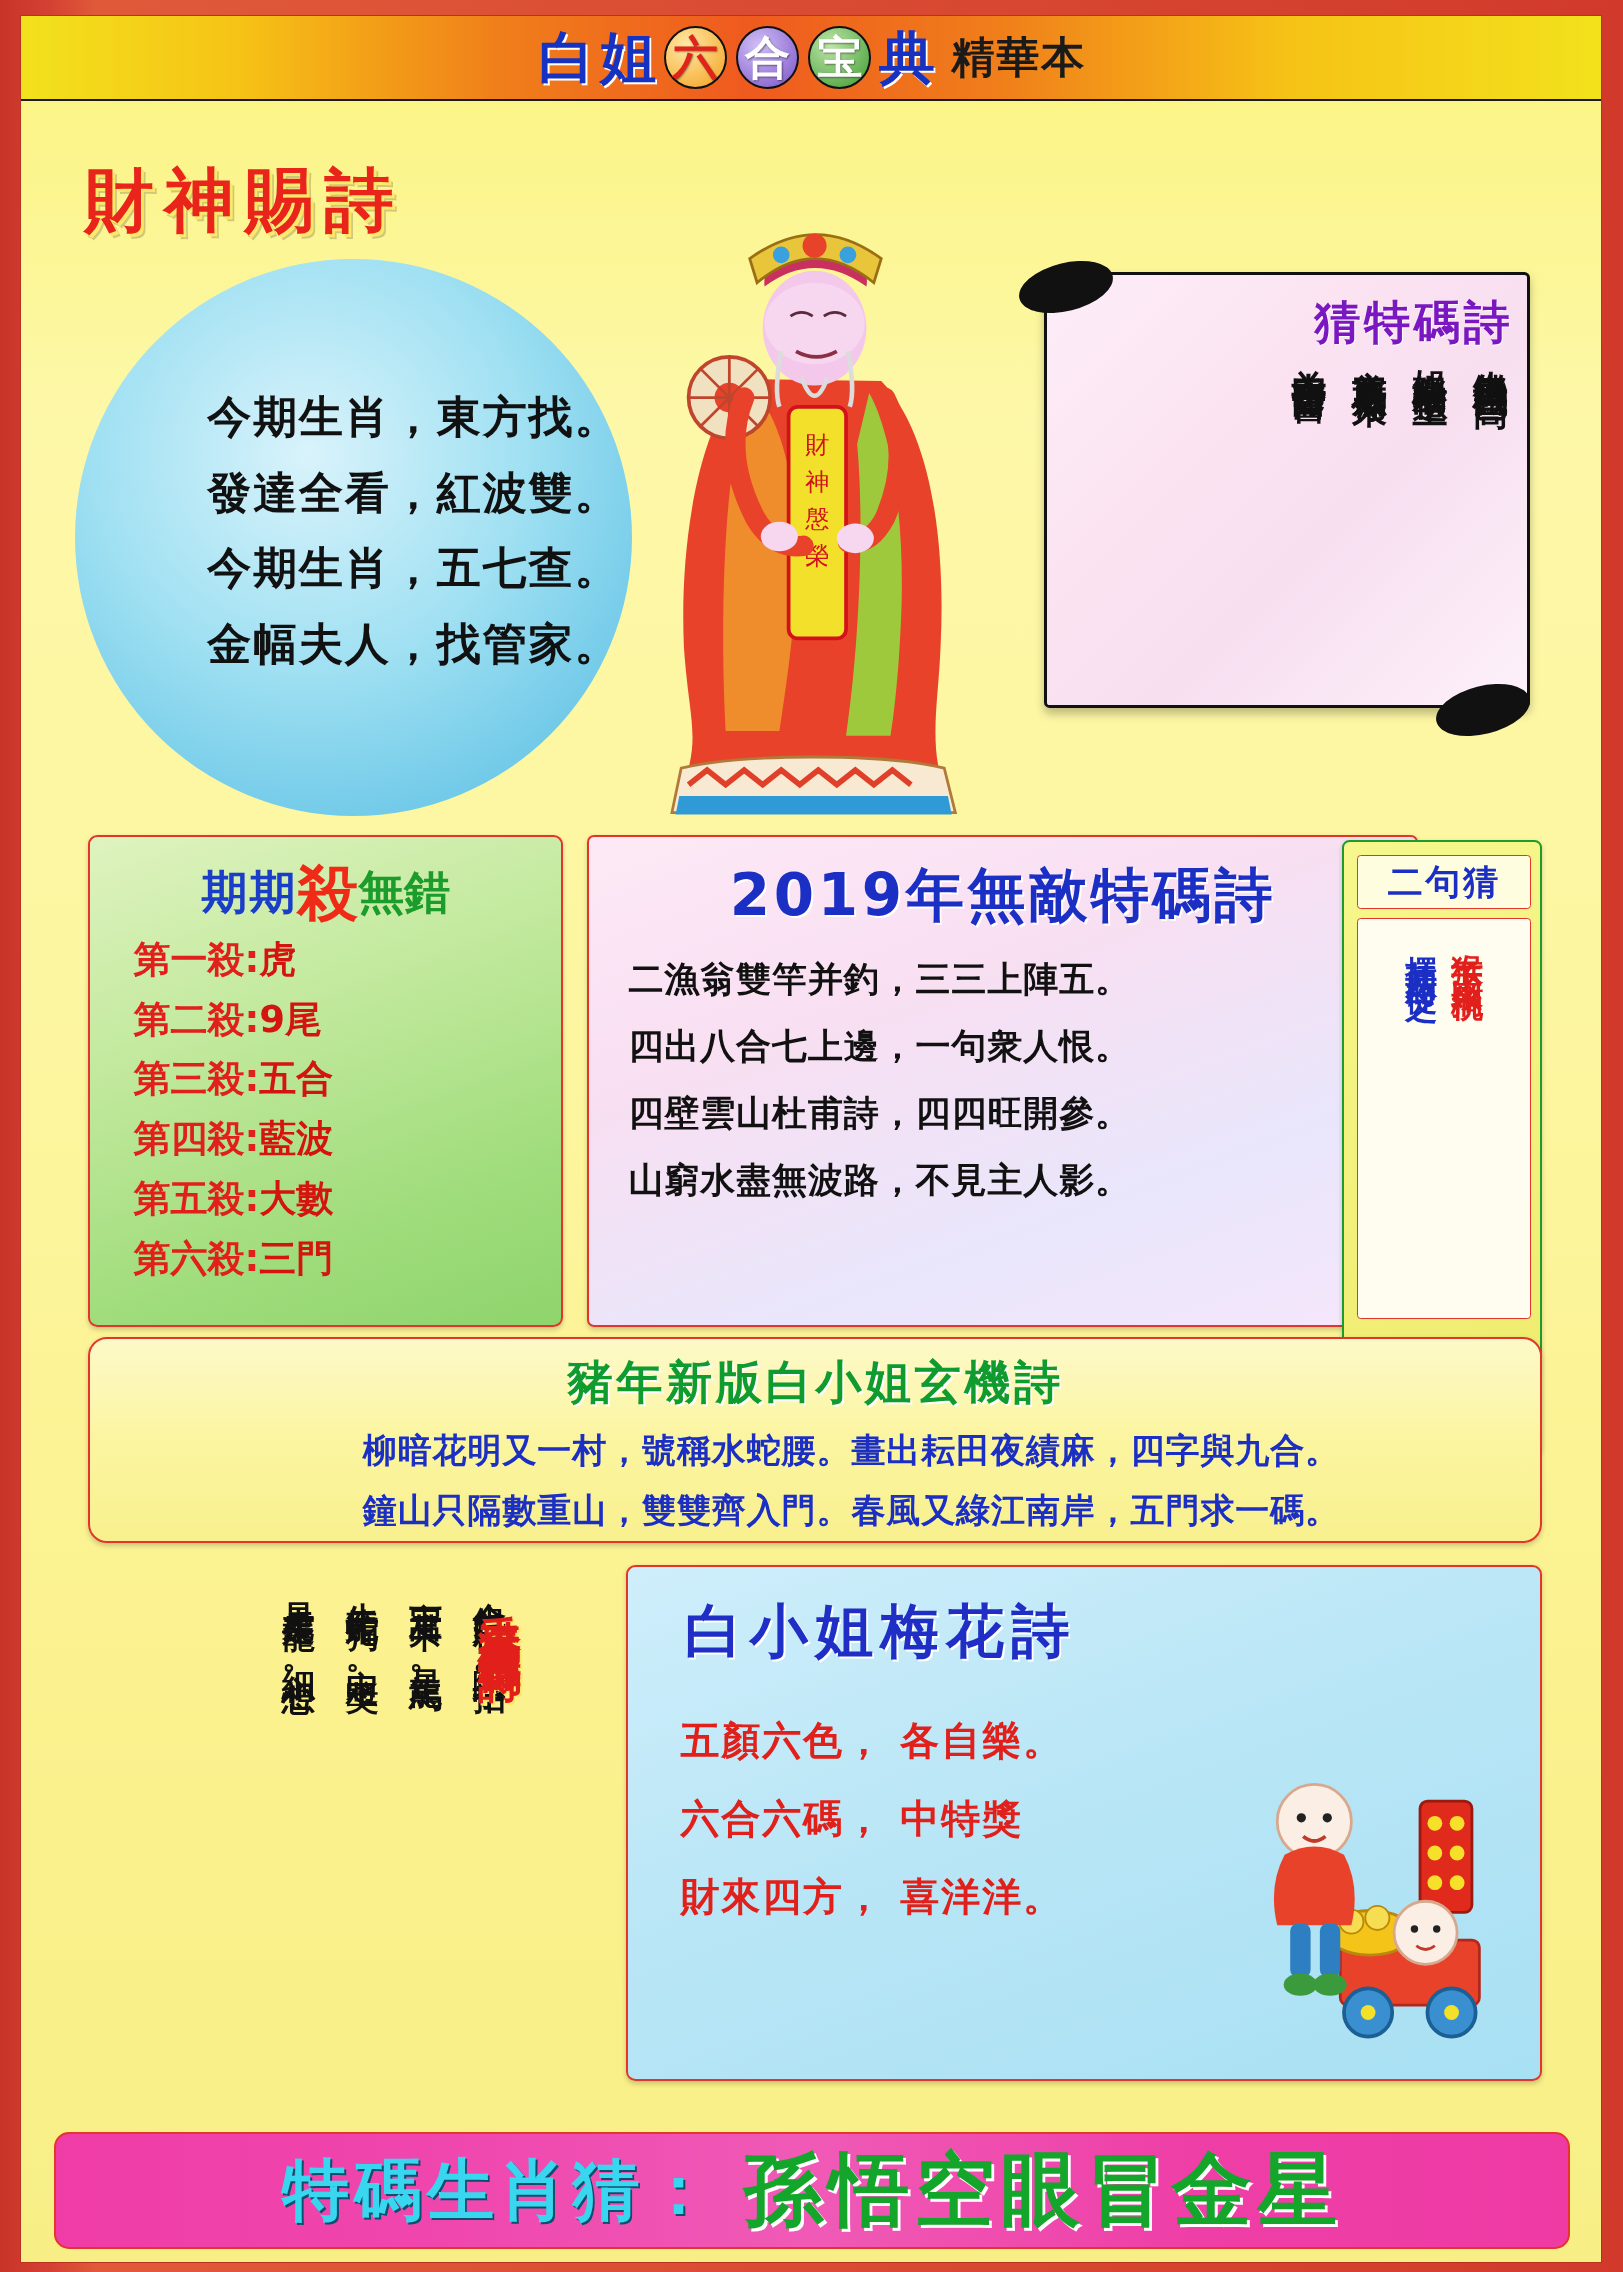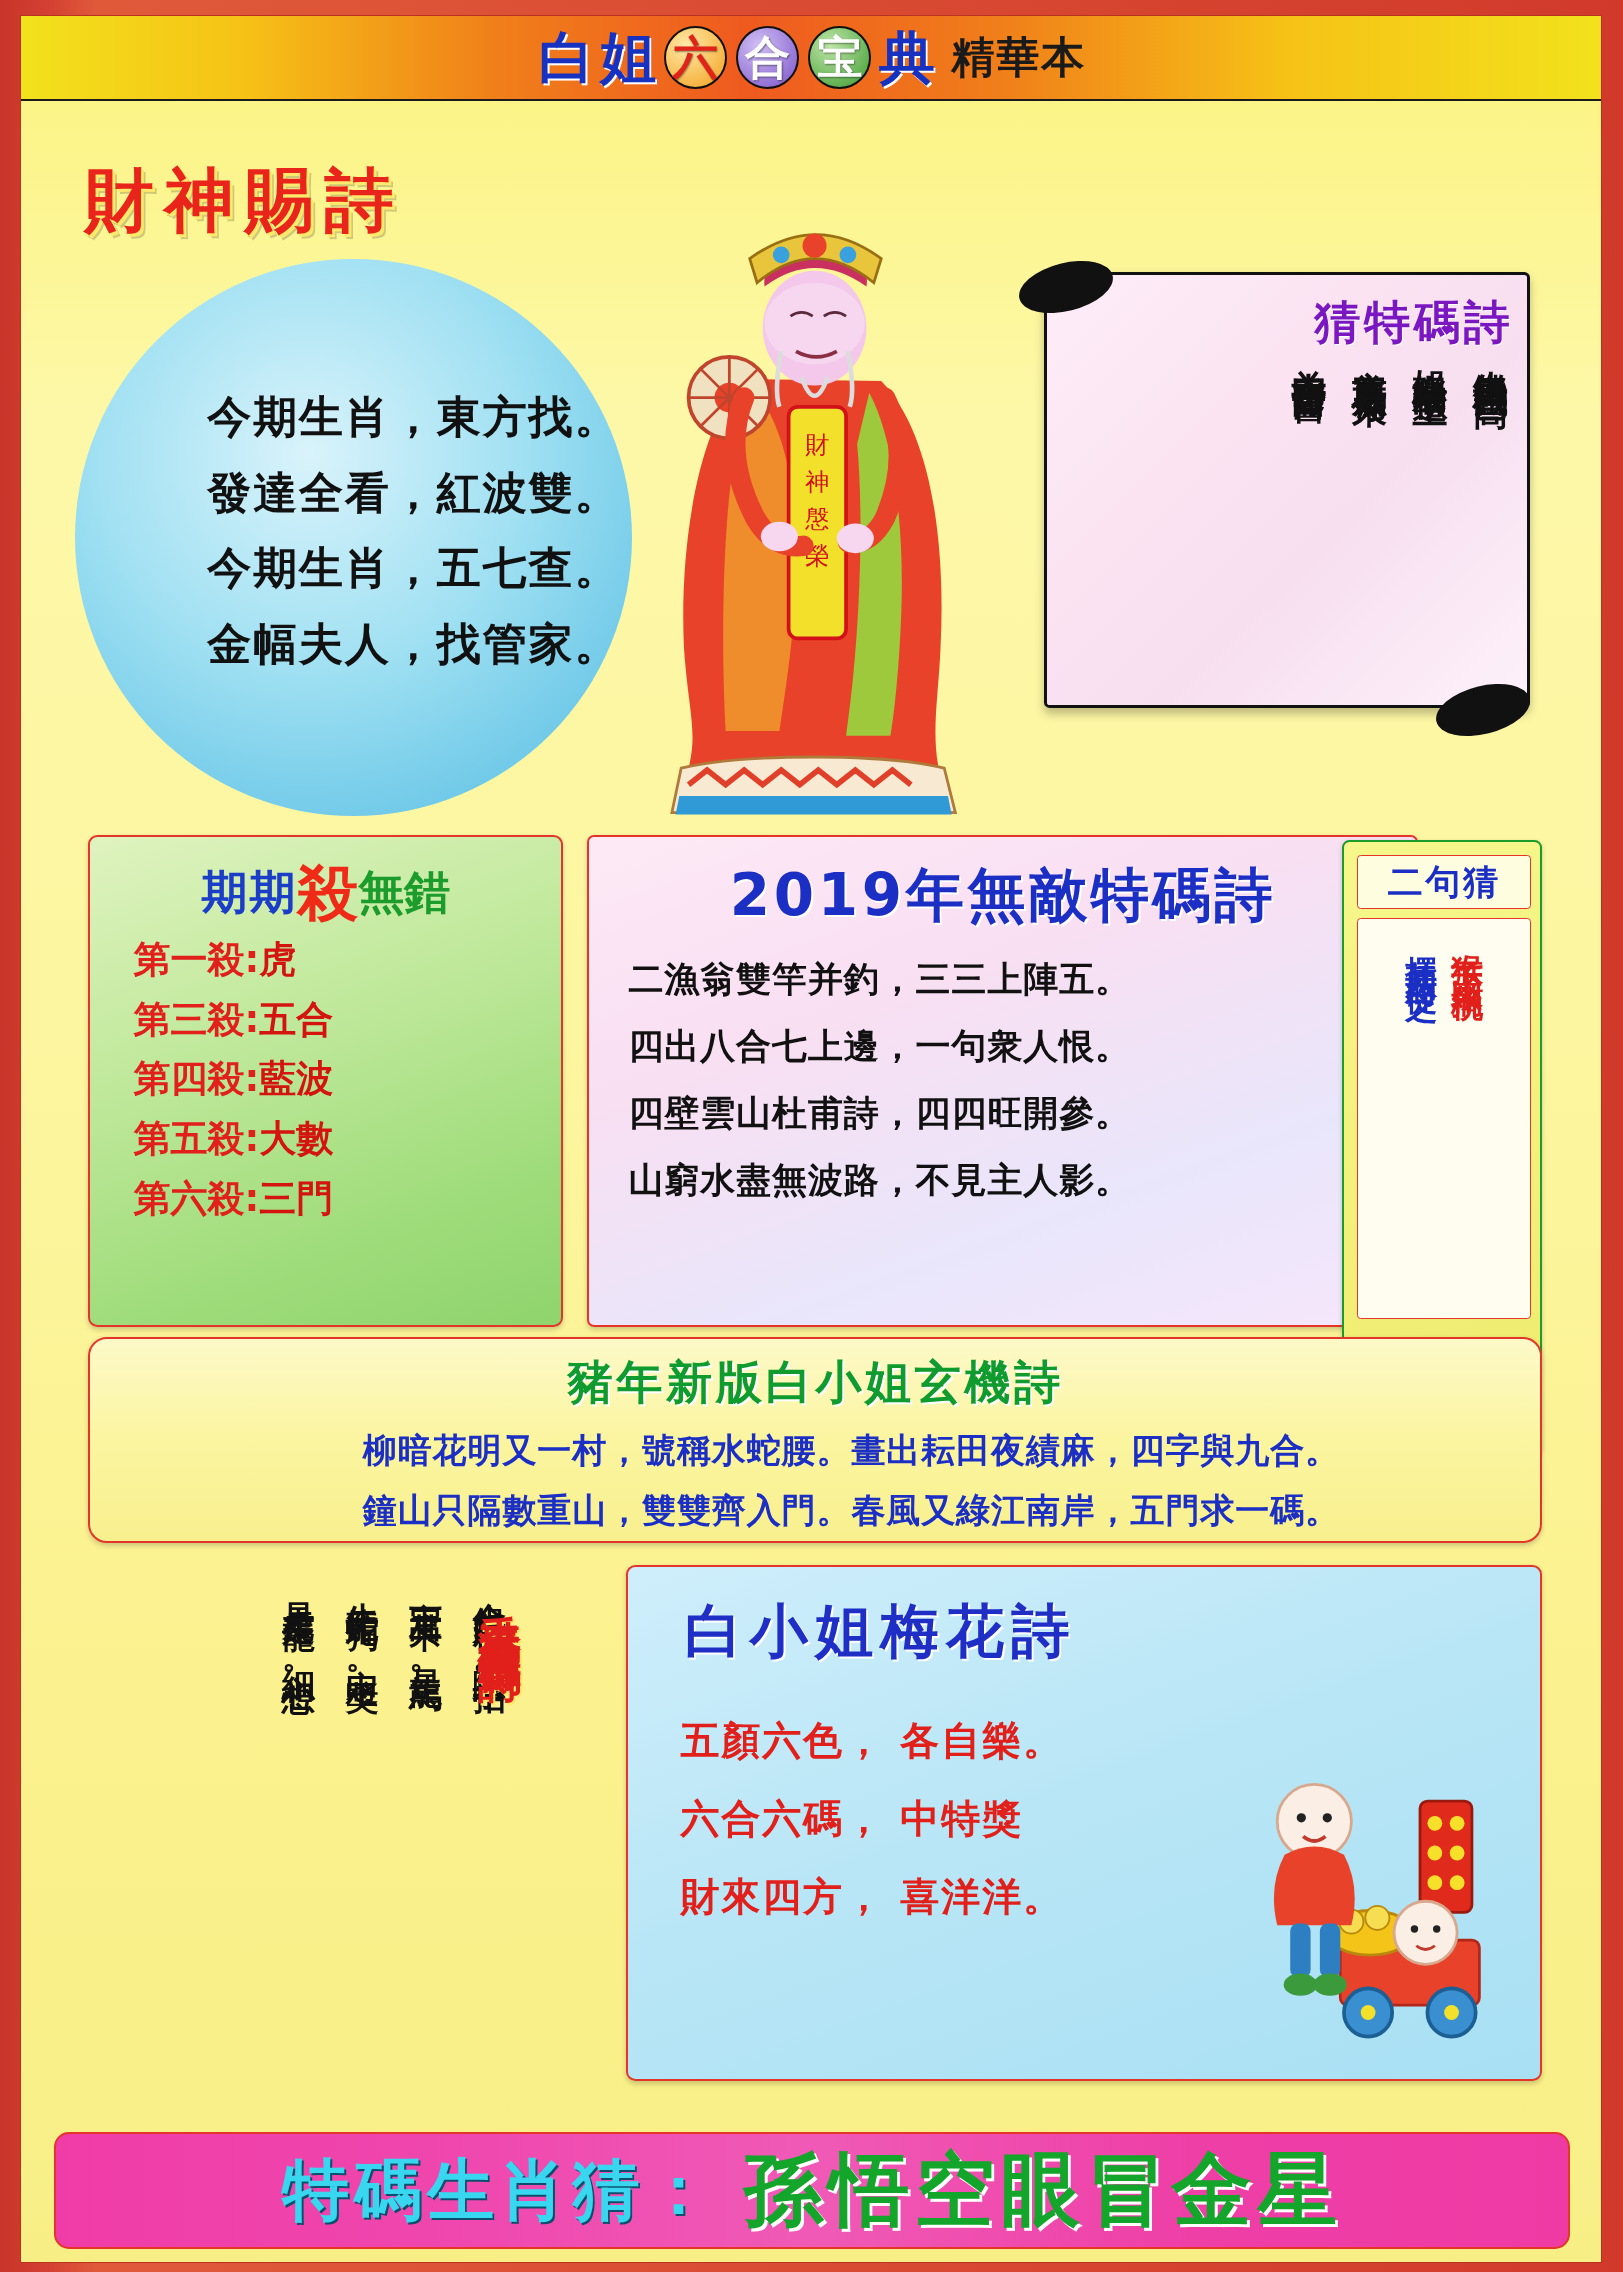--- a/index.html
+++ b/index.html
@@ -346,20 +346,21 @@
     </div>
 
     <div class="row-mid">
 
       <div class="box-kill">
         <div class="kill-head">
           <span class="b">期期</span><span class="r">殺</span><span class="g">無錯</span>
         </div>
         <div class="kill-list">
           <div><span>第一殺:</span><span class="val">虎</span></div>
+          <div><span>第二殺:</span><span class="val">9尾</span></div>
           <div><span>第三殺:</span><span class="val">五合</span></div>
           <div><span>第四殺:</span><span class="val">藍波</span></div>
           <div><span>第五殺:</span><span class="val">大數</span></div>
           <div><span>第六殺:</span><span class="val">三門</span></div>
         </div>
       </div>
 
       <div class="box-2019">
         <div class="t2019">2019年無敵特碼詩</div>
         <div class="p2019">

